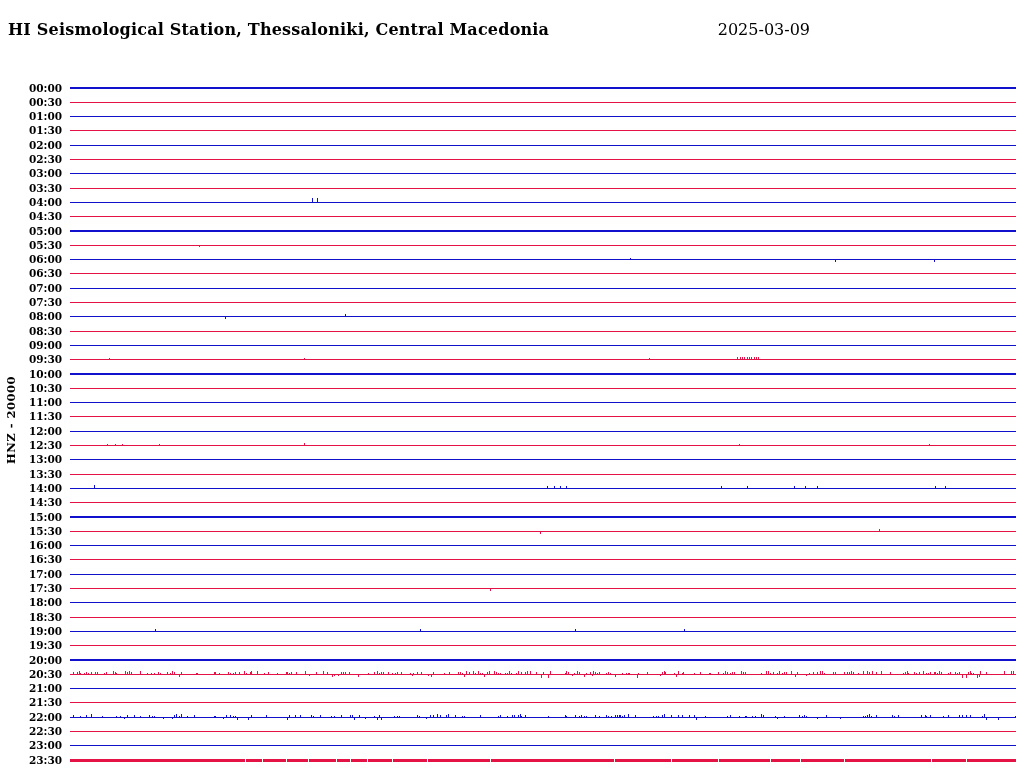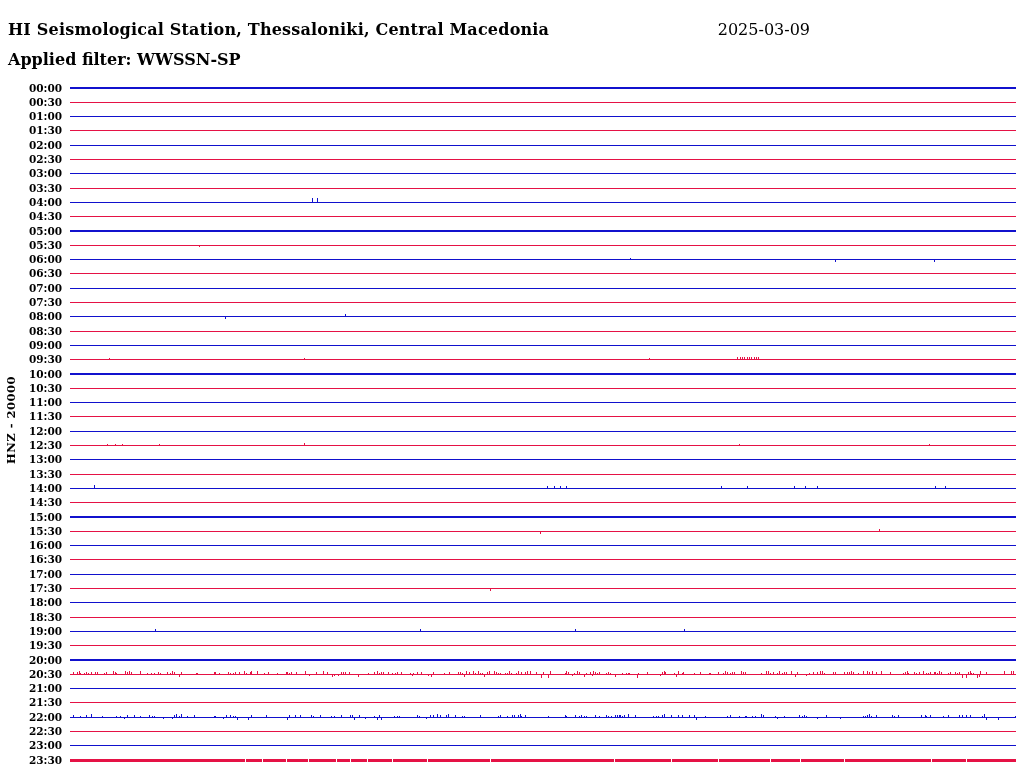--- a/index.html
+++ b/index.html
@@ -19,21 +19,20 @@
   svg.heli { position: absolute; left: 0; top: 0; }
   svg.heli text { font-family: "DejaVu Serif", serif; font-size: 10.5px;
                   font-weight: bold; fill: #000; }
 </style>
 </head>
 <body>
 
 <div class="page">
   <div class="title-line">HI Seismological Station, Thessaloniki, Central Macedonia</div>
   <div class="date-line">2025-03-09</div>
-  <div class="filter-line">Applied filter: WWSSN-SP</div>
   <div class="channel-label">HNZ - 20000</div>
   <svg class="heli" id="heli" width="1024" height="780" viewBox="0 0 1024 780">
       <g>
         <text x="62" y="91.5" text-anchor="end">00:00</text>
         <line x1="70" y1="88" x2="1016" y2="88" stroke="#1111cd" stroke-width="1.1" shape-rendering="crispEdges"></line>
       </g>
       <g>
         <text x="62" y="105.8" text-anchor="end">00:30</text>
         <line x1="70" y1="102.3" x2="1016" y2="102.3" stroke="#e51245" stroke-width="1.1" shape-rendering="crispEdges"></line>
       </g>

